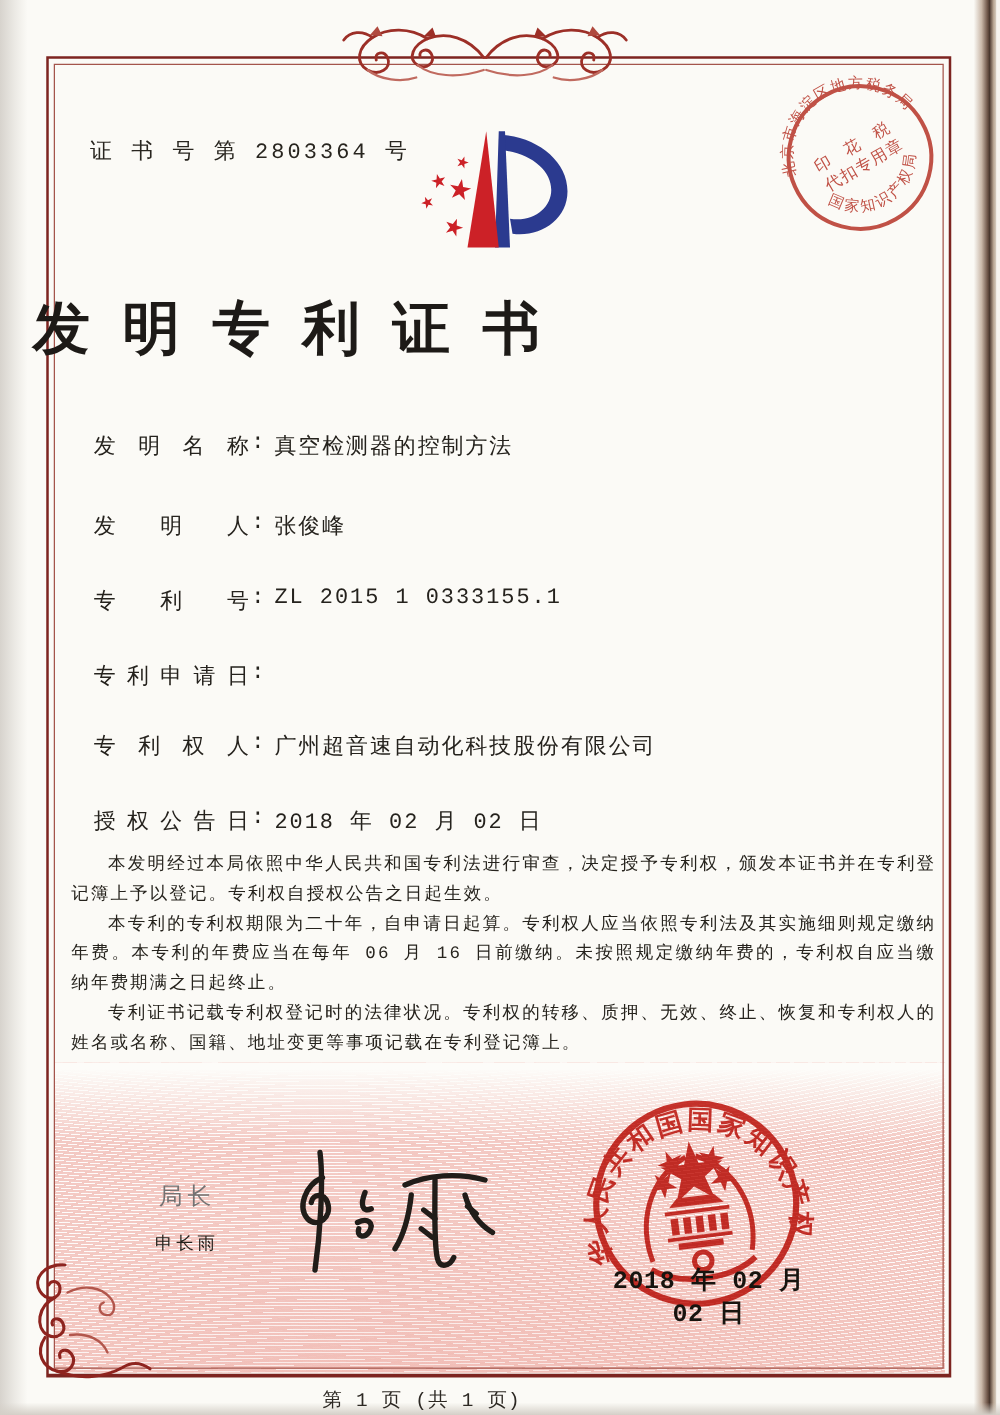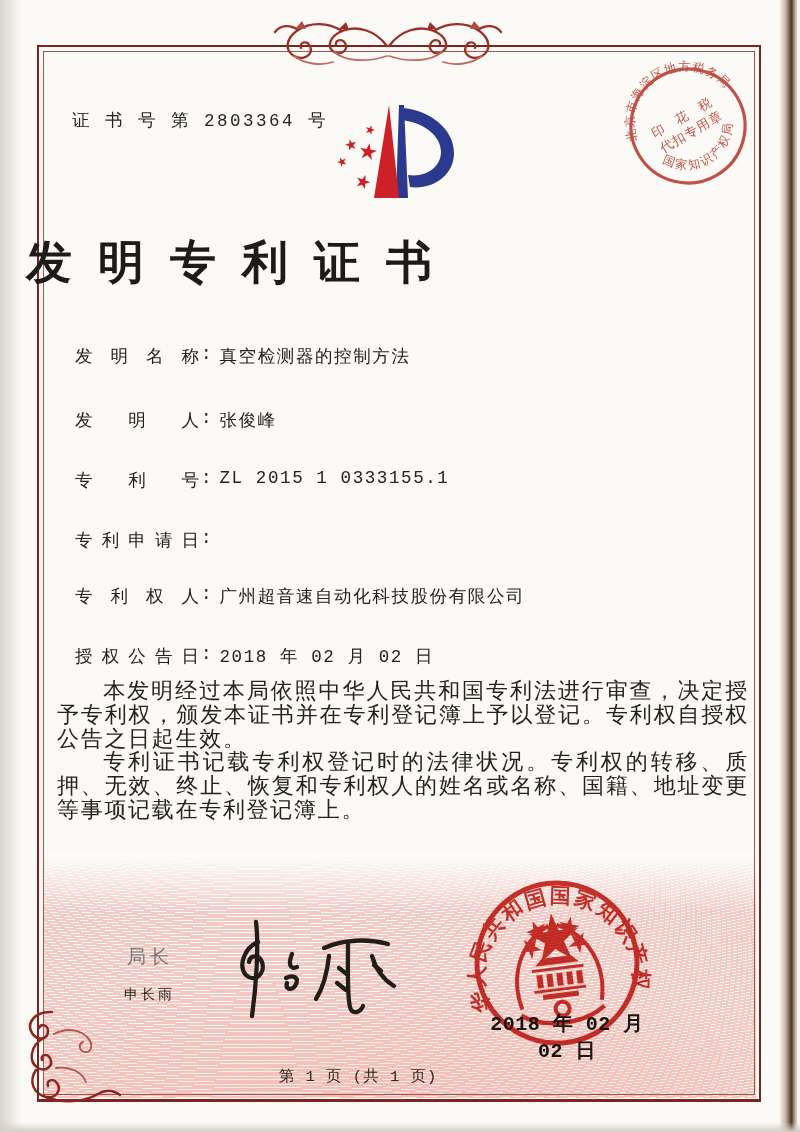--- a/index.html
+++ b/index.html
@@ -39,33 +39,33 @@
 
   .cert-title{position:absolute;left:0;top:232px;width:800px;margin:0;text-align:left;
     font-size:46px;font-weight:600;color:#1d1a17;letter-spacing:26px;text-indent:26px;}
 
   .field-row{position:absolute;left:75px;display:flex;align-items:flex-start;
     font-size:17.5px;color:#25221d;white-space:nowrap;}
   .field-label{display:inline-block;width:124px;text-align:justify;text-align-last:justify;}
   .field-colon{margin:0 8px 0 2px;}
   .field-value{letter-spacing:1.6px;}
 
-  .body-text{position:absolute;left:57px;top:681px;width:692px;font-size:22px;
+  .body-text{position:absolute;left:57px;top:681px;width:692px;font-size:14px;
     line-height:23.8px;color:#26231d;letter-spacing:1.7px;text-align:justify;}
   .body-text p{margin:0;text-indent:2.1em;}
 
   .sig-title{position:absolute;left:127px;top:944px;font-size:19px;color:#737373;letter-spacing:4px;}
   .sig-name{position:absolute;left:124px;top:986px;font-size:14px;color:#24211b;letter-spacing:3px;}
   .signature-svg{position:absolute;left:196px;top:912px;}
 
   .big-seal{position:absolute;left:457px;top:863px;mix-blend-mode:multiply;opacity:.92;}
   .seal-date{position:absolute;left:482px;top:1010px;width:170px;text-align:center;
     font-size:20px;font-weight:700;color:#17140f;letter-spacing:.5px;}
 
-  .footer-page{position:absolute;left:258px;top:1066px;width:200px;text-align:center;
+  .footer-page{position:absolute;left:258px;top:1110px;width:200px;
     font-size:15.5px;color:#2c2823;letter-spacing:1px;}
 
   .top-ornament{position:absolute;left:273px;top:20px;}
   .corner-ornament{position:absolute;left:20px;top:1010px;}
 </style>
 </head>
 <body>
 
 <div class="page">
 
@@ -165,20 +165,21 @@
       <span class="field-value">广州超音速自动化科技股份有限公司</span>
   </div>
   <div class="field-row" style="top:644px">
     <span class="field-label">授权公告日</span>
       <span class="field-colon">:</span>
       <span class="field-value">2018 年 02 月 02 日</span>
   </div>
 
   <div class="body-text">
     <p>本发明经过本局依照中华人民共和国专利法进行审查，决定授予专利权，颁发本证书并在专利登记簿上予以登记。专利权自授权公告之日起生效。</p>
+    <p>本专利的专利权期限为二十年，自申请日起算。专利权人应当依照专利法及其实施细则规定缴纳年费。本专利的年费应当在每年 06 月 16 日前缴纳。未按照规定缴纳年费的，专利权自应当缴纳年费期满之日起终止。</p>
     <p>专利证书记载专利权登记时的法律状况。专利权的转移、质押、无效、终止、恢复和专利权人的姓名或名称、国籍、地址变更等事项记载在专利登记簿上。</p>
   </div>
 
   <div class="sig-title">局长</div>
   <div class="sig-name">申长雨</div>
 
   <svg class="signature-svg" width="230" height="115" viewBox="0 0 230 115">
     <g fill="none" stroke="#211d19" stroke-width="4.3" stroke-linecap="round">
       <path d="M62,30 C48,36 42,54 50,63 C58,71 70,62 66,50 C63,42 54,43 53,50"></path>
       <path d="M60,10 C63,34 60,76 56,104"></path>

